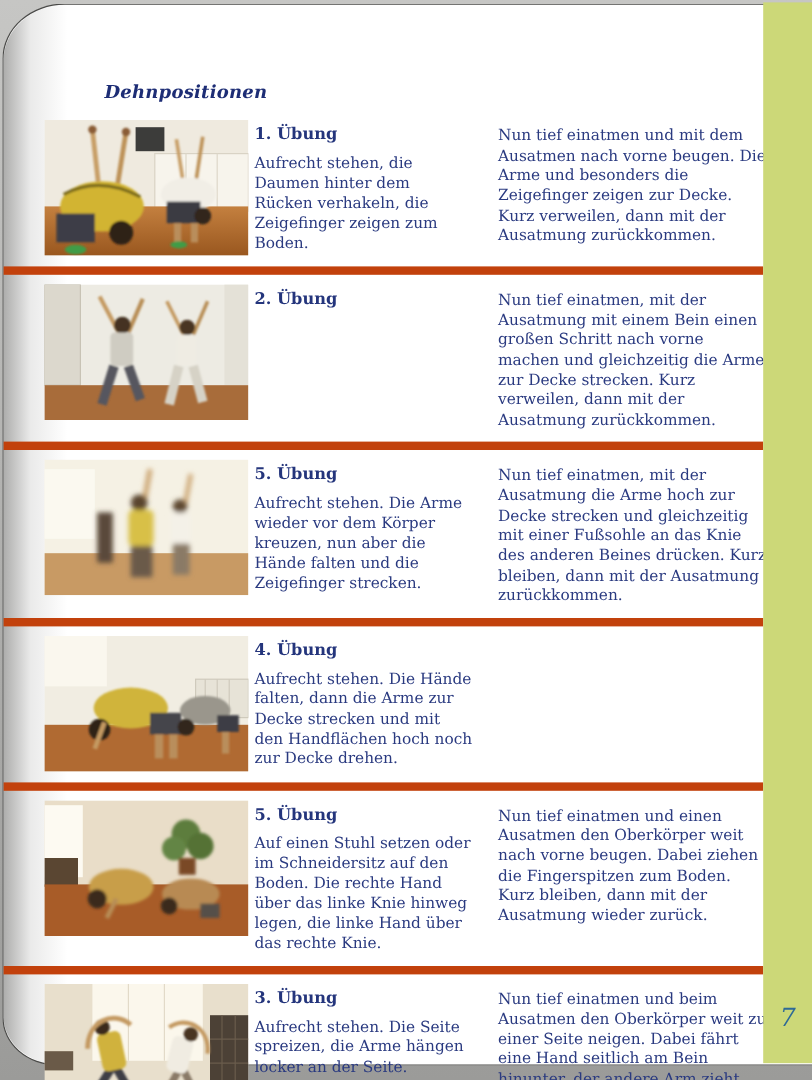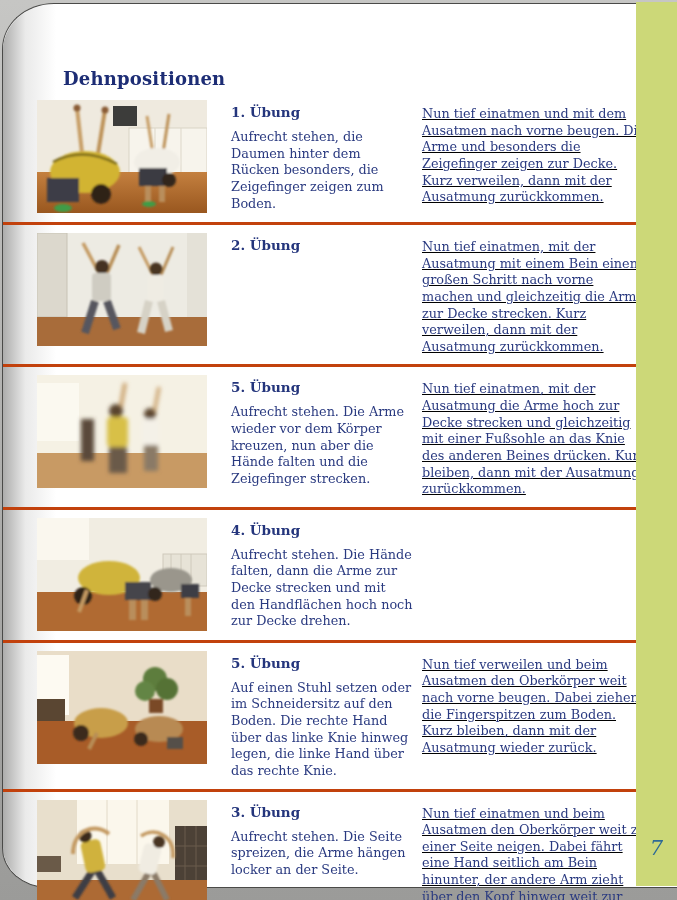--- a/index.html
+++ b/index.html
@@ -28,32 +28,32 @@
   }
   .accent-bar {
     position:absolute; top:2px; right:0; width:41px; height:884px;
     background:#ccd878; z-index:5;
   }
   .page-number {
     position:absolute; bottom:26px; left:0; width:100%; text-align:center;
     font-style:italic; font-size:21px; color:#2e6a96;
   }
   .page-title {
-    position:absolute; left:60px; top:64px; z-index:2;
-    font-size:18px; font-weight:bold; color:#1d2d75; letter-spacing:.2px;
+    position:absolute; left:84px; top:64px; z-index:2;
+    font-size:15px; font-weight:bold; color:#1d2d75; letter-spacing:.2px;font-style:italic;
   }
   .rows { position:absolute; left:0; top:88px; right:41px; z-index:2; }
   .row { display:flex; align-items:flex-start; padding:8px 0 9px 0; }
-  .row + .row { border-top:3px solid #c2410c; }
+  .row + .row { border-top:7px solid #c2410c; }
   .photo-wrap { margin-left:34px; width:170px; height:113px; flex:none; }
   .photo-wrap svg { display:block; width:170px; height:113px; }
-  .mid  { width:182px; margin-left:24px; padding-top:4px; flex:none; }
+  .mid  { width:182px; margin-left:5px; padding-top:4px; flex:none; }
   .mid h3 { margin:0 0 9px 0; font-size:13.5px; font-weight:bold; color:#24357c; }
   .mid p, .right p { margin:0; font-size:12.8px; line-height:1.3; color:#2a3a80; }
-  .right { width:226px; margin-left:9px; padding-top:6px; flex:none;text-decoration:underline; }
+  .right { width:226px; margin-left:21px; padding-top:6px; flex:none; }
 </style>
 </head>
 <body>
 
 <div class="canvas">
   <div class="page">
 
     <div class="page-title">Dehnpositionen</div>
 
     <div class="rows">
@@ -92,21 +92,21 @@
               <rect x="102" y="68" width="28" height="18" fill="#3a3a42"></rect>
               <circle cx="132" cy="80" r="7" fill="#33261a"></circle>
               <rect x="108" y="86" width="6" height="16" fill="#b98e5c"></rect>
               <rect x="122" y="86" width="6" height="16" fill="#b98e5c"></rect>
               <ellipse cx="112" cy="104" rx="7" ry="3" fill="#3f9c46"></ellipse>
             </g>
           </svg>
         </div>
         <div class="mid">
           <h3>1. Übung</h3>
-          <p>Aufrecht stehen, die Daumen hinter dem Rücken besonders, die Zeigefinger zeigen zum Boden.</p>
+          <p>Aufrecht stehen, die Daumen hinter dem Rücken verhakeln, die Zeigefinger zeigen zum Boden.</p>
         </div>
         <div class="right">
           <p>Nun tief einatmen und mit dem Ausatmen nach vorne beugen. Die Arme und besonders die Zeigefinger zeigen zur Decke. Kurz verweilen, dann mit der Ausatmung zurückkommen.</p>
         </div>
       </div>
 
       <div class="row">
         <div class="photo-wrap" aria-label="Zwei Personen im Ausfallschritt mit zur Decke gestreckten Armen">
           <svg viewBox="0 0 170 113">
             <defs>
@@ -234,21 +234,21 @@
               <circle cx="104" cy="88" r="7" fill="#3a2a1c"></circle>
               <rect x="130" y="86" width="16" height="12" fill="#55504a"></rect>
             </g>
           </svg>
         </div>
         <div class="mid">
           <h3>5. Übung</h3>
           <p>Auf einen Stuhl setzen oder im Schneidersitz auf den Boden. Die rechte Hand über das linke Knie hinweg legen, die linke Hand über das rechte Knie.</p>
         </div>
         <div class="right">
-          <p>Nun tief verweilen und beim Ausatmen den Oberkörper weit nach vorne beugen. Dabei ziehen die Fingerspitzen zum Boden. Kurz bleiben, dann mit der Ausatmung wieder zurück.</p>
+          <p>Nun tief einatmen und einen Ausatmen den Oberkörper weit nach vorne beugen. Dabei ziehen die Fingerspitzen zum Boden. Kurz bleiben, dann mit der Ausatmung wieder zurück.</p>
         </div>
       </div>
 
       <div class="row">
         <div class="photo-wrap" aria-label="Zwei Personen mit gespreizten Beinen neigen den Oberkörper zur Seite, ein Arm über den Kopf">
           <svg viewBox="0 0 170 113">
             <defs>
                 <filter id="b6">
                   <feGaussianBlur stdDeviation="0.9"></feGaussianBlur>
                 </filter>

